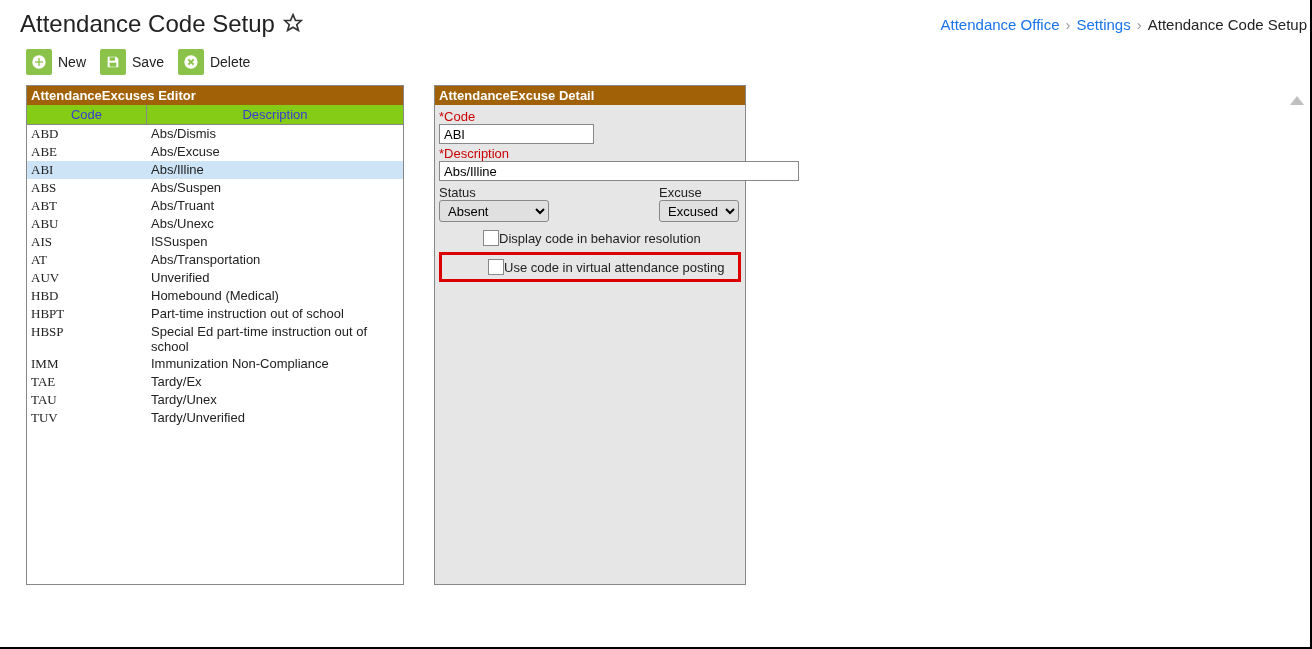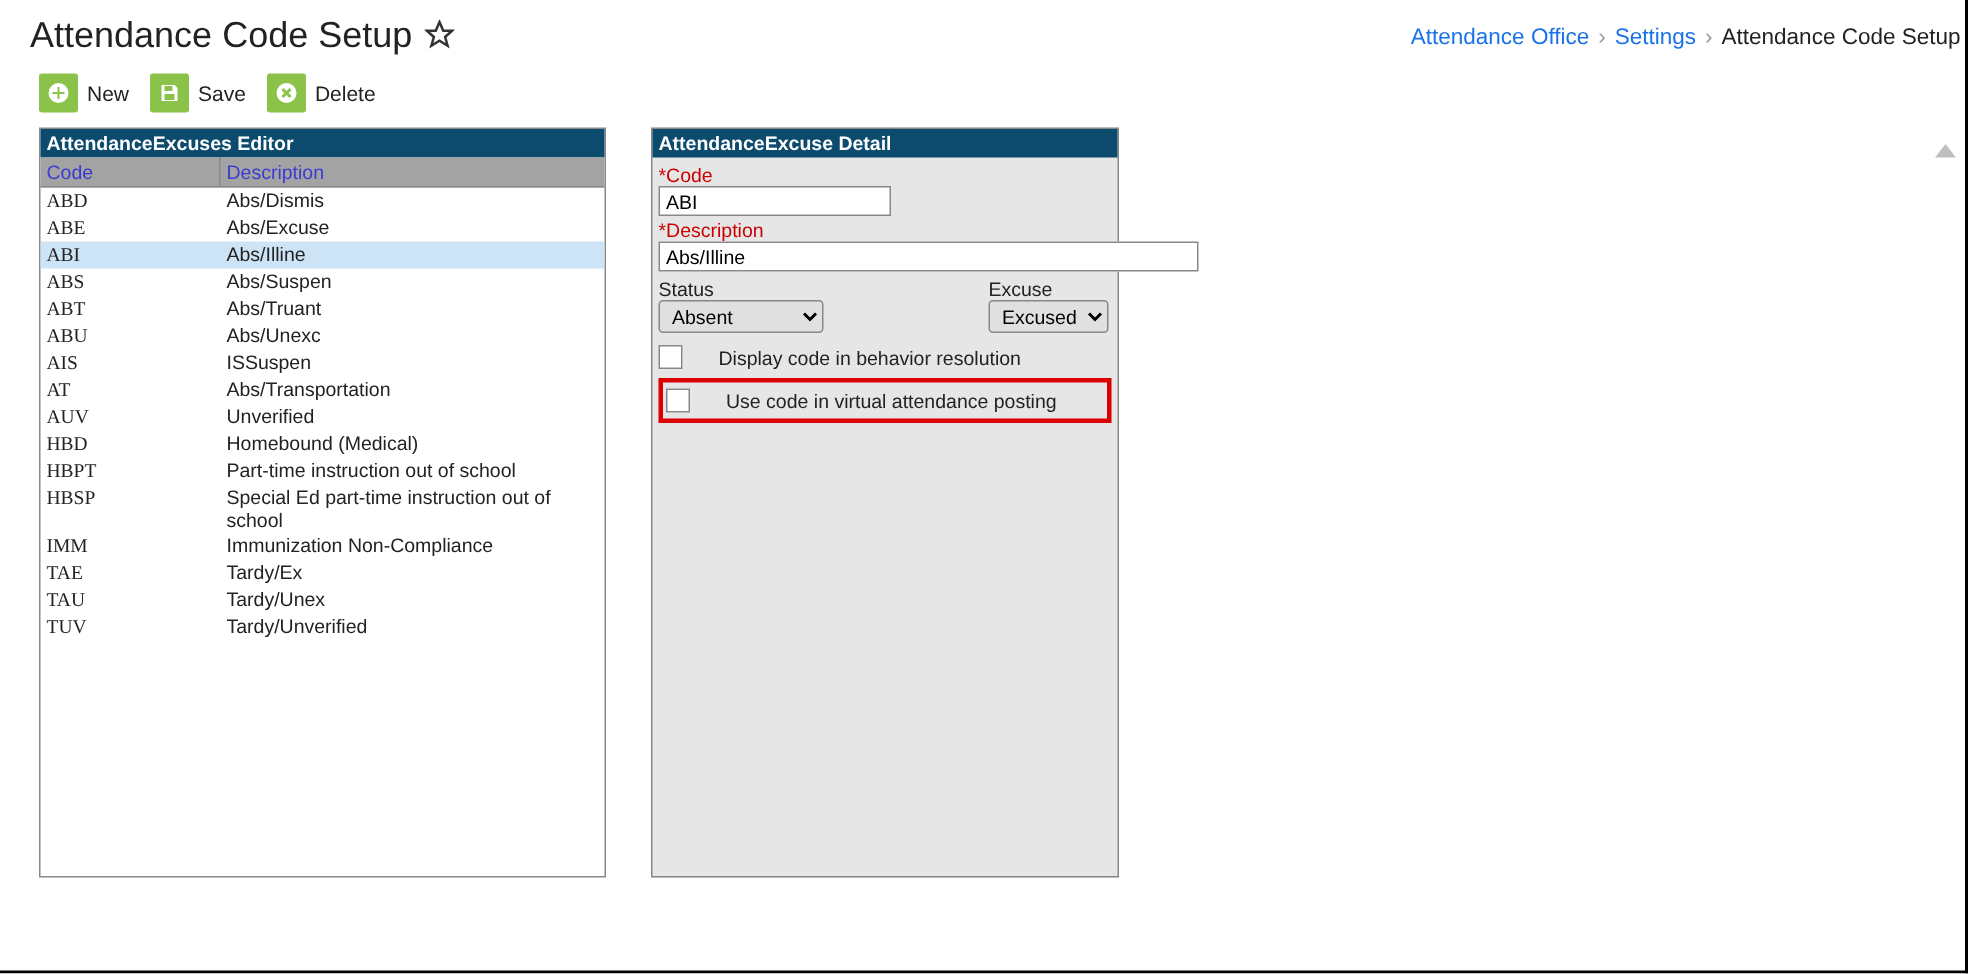--- a/index.html
+++ b/index.html
@@ -11,43 +11,43 @@
   .star-icon svg { width: 20px; height: 20px; stroke:#333; fill:none; stroke-width:2; }
   .breadcrumb { font-size: 15px; color:#222; display:flex; align-items:center; gap:6px;}
   .breadcrumb .link { color: #1a73e8; cursor:pointer;}
   .breadcrumb .sep { color:#999; }
   .toolbar { display:flex; gap:14px; padding: 6px 20px 10px 26px; align-items:center;}
   .tool-btn { display:flex; align-items:center; gap:6px; font-size:14px; color:#222; cursor:pointer;}
   .tool-btn .icon { width:26px; height:26px; background:#8bc34a; border-radius:2px; display:flex; align-items:center; justify-content:center;}
   .tool-btn .icon svg { width:16px; height:16px; fill:#fff; }
   .content { display:flex; gap:30px; padding: 0 0 0 26px; }
   .panel { border:1px solid #888; background:#fff; }
-  .panel-header { background:#0c4a6e; color:#fff; font-weight:bold; font-size:13px; padding:2px 4px;}
+  .panel-header { background:#a16207; color:#fff; font-weight:bold; font-size:13px; padding:2px 4px;}
   .editor-panel { width: 378px; height:500px; display:flex; flex-direction:column;}
-  .editor-head-row { display:flex; background:#a3a3a3; border-bottom:1px solid #888;}
+  .editor-head-row { display:flex; background:#84cc16; border-bottom:1px solid #888;text-align:center;}
   .editor-head-row .col-label { color:#3b3bd3; font-size:13px; padding:2px 4px; }
   .col-code { width:120px; border-right:1px solid #888;}
   .col-desc { flex:1; }
   .editor-body { flex:1; overflow:auto;}
   .row { display:flex; font-size:13px; color:#222; cursor:pointer;}
   .row .cell { padding:1px 4px; }
   .row .cell.code { width:120px;font-family:Liberation Serif, serif; }
   .row .cell.desc { flex:1; }
   .row.selected { background:#cde3f6; }
   .detail-panel { width:312px; background:#e6e6e6; border:1px solid #888;}
   .detail-body { padding:2px 4px 6px 4px;}
   .req-label { color:#c00; font-size:13px; margin-top:2px;}
   .field-label { color:#222; font-size:13px; margin-top:4px;}
   .text-input { width:155px; height:20px; border:1px solid #888; background:#fff; font-size:13px; padding:1px 4px;}
   .text-input.wide { width:360px;}
   .select { height:22px; border:1px solid #888; background:#ececec; font-size:13px; padding:0 4px;}
   .select.status { width:110px; background:#e0e0e0; border-radius:3px;}
   .select.excuse { width:80px; background:#e0e0e0; border-radius:3px;}
   .row-flex { display:flex; gap:110px; margin-top:0;}
-  .check-row { display:flex; align-items:center; gap:24px; margin-top:6px; padding:2px 0;}
+  .check-row { display:flex; align-items:center; gap:0; margin-top:6px; padding:2px 0;margin-left:44px;}
   .checkbox { width:16px; height:16px; border:1px solid #888; background:#fff;}
   .highlight-box { border:3px solid #d00; padding:2px 2px; margin-top:4px;}
   .scroll-indicator { position:absolute; right:6px; top:96px; width:14px; height:14px; }
   .scroll-indicator::before { content:''; display:block; width:0;height:0;border-left:7px solid transparent;border-right:7px solid transparent;border-bottom:9px solid #bfbfbf; margin:auto;}
 </style>
 </head>
 <body>
 <div class="page">
 
 <div class="header">

